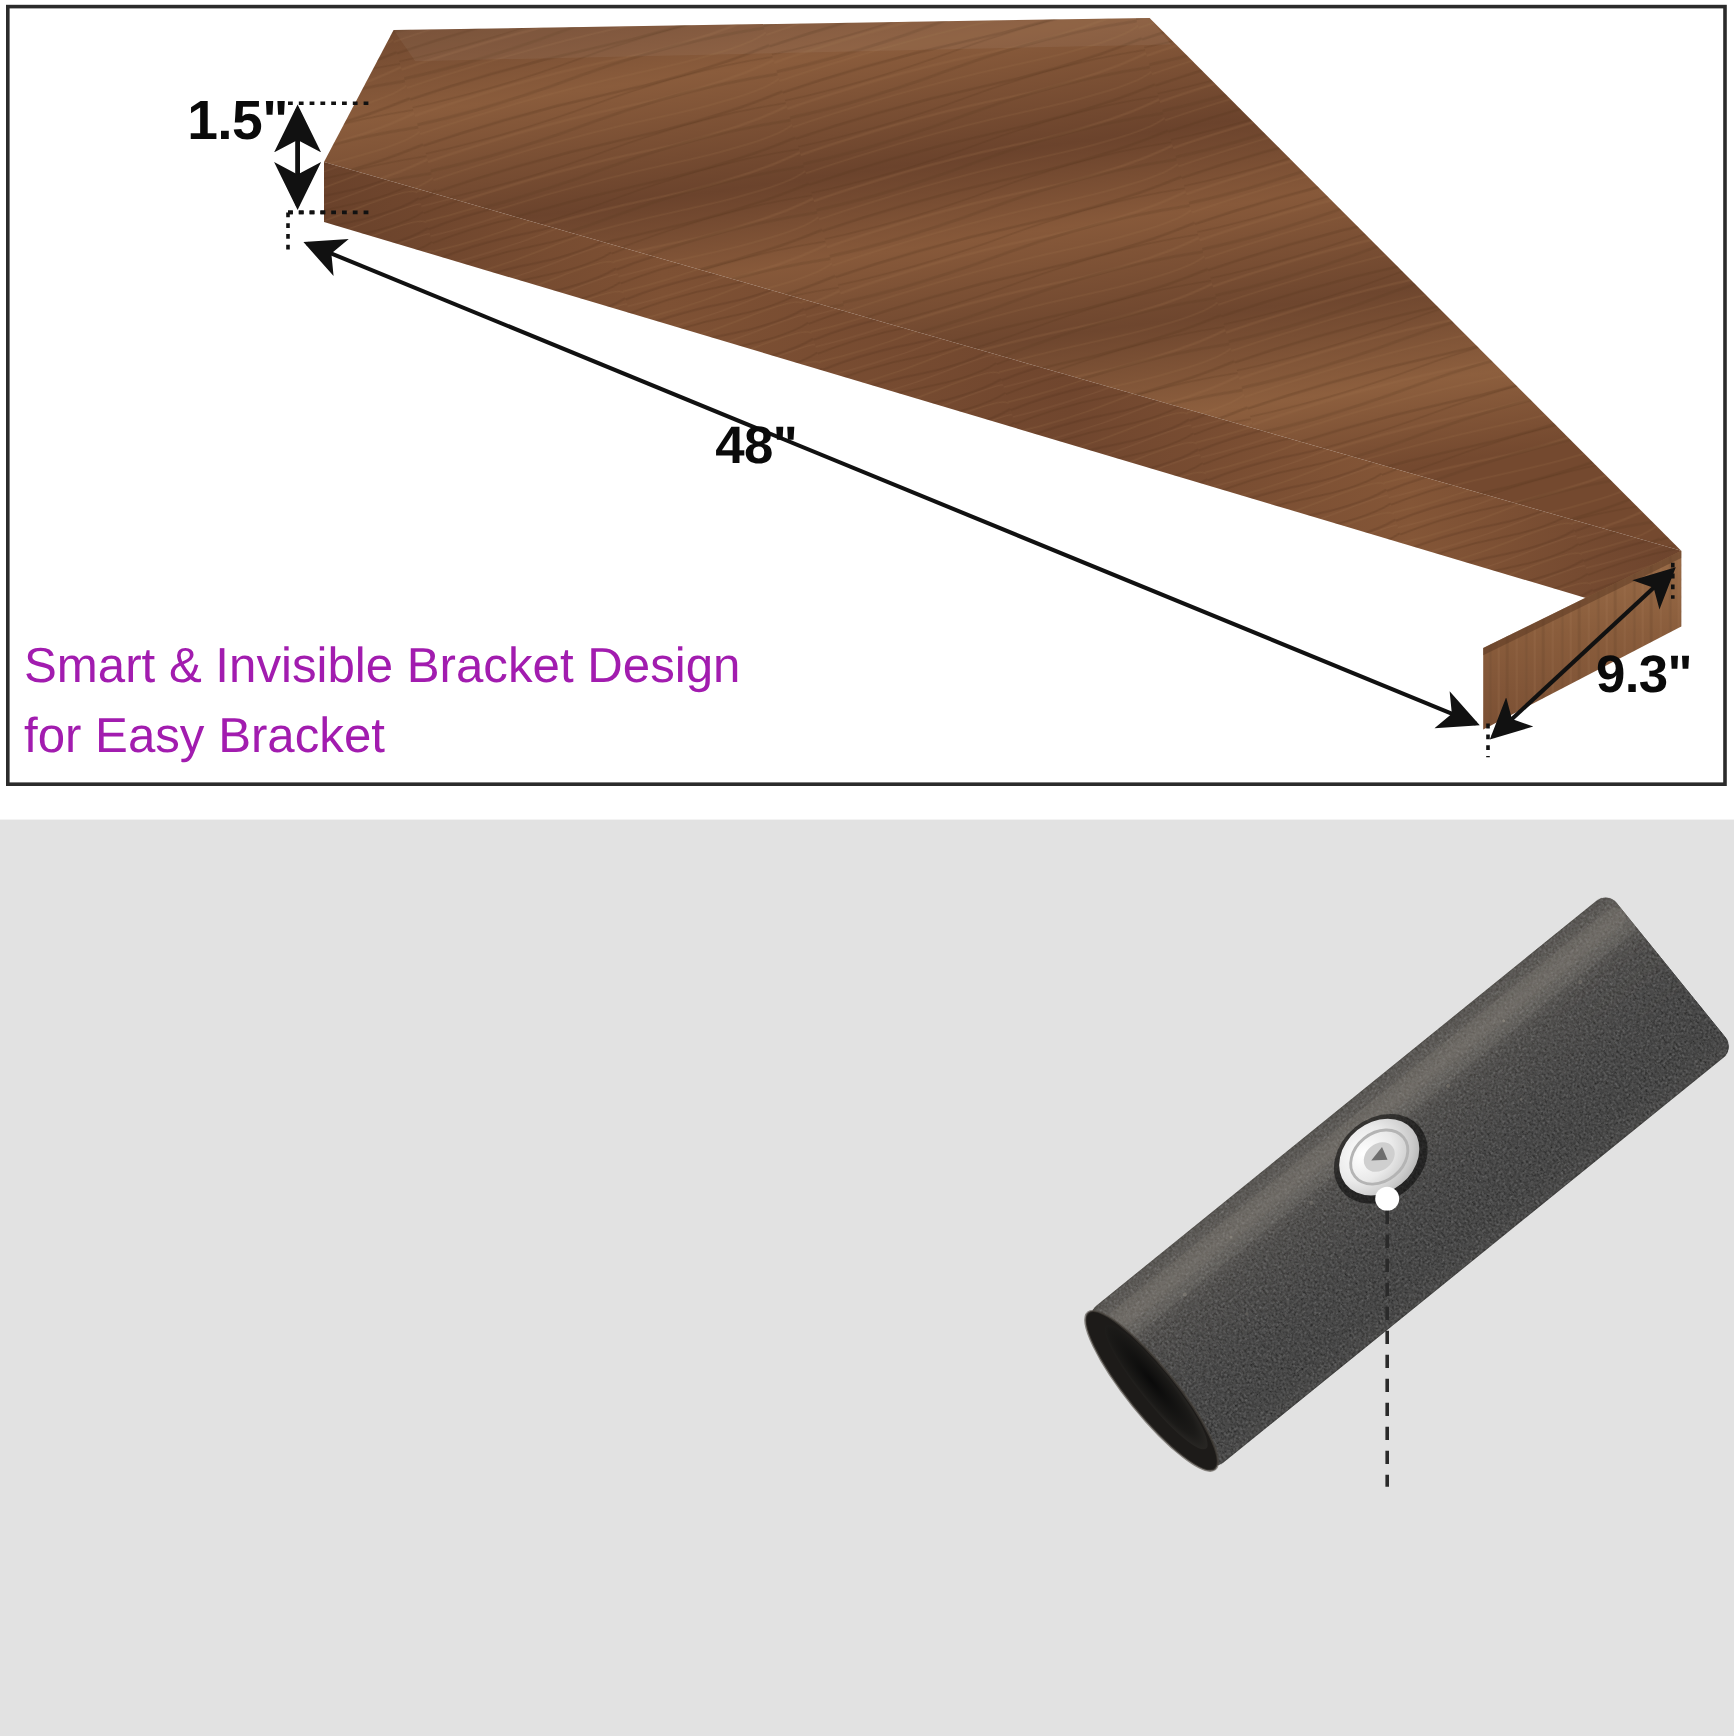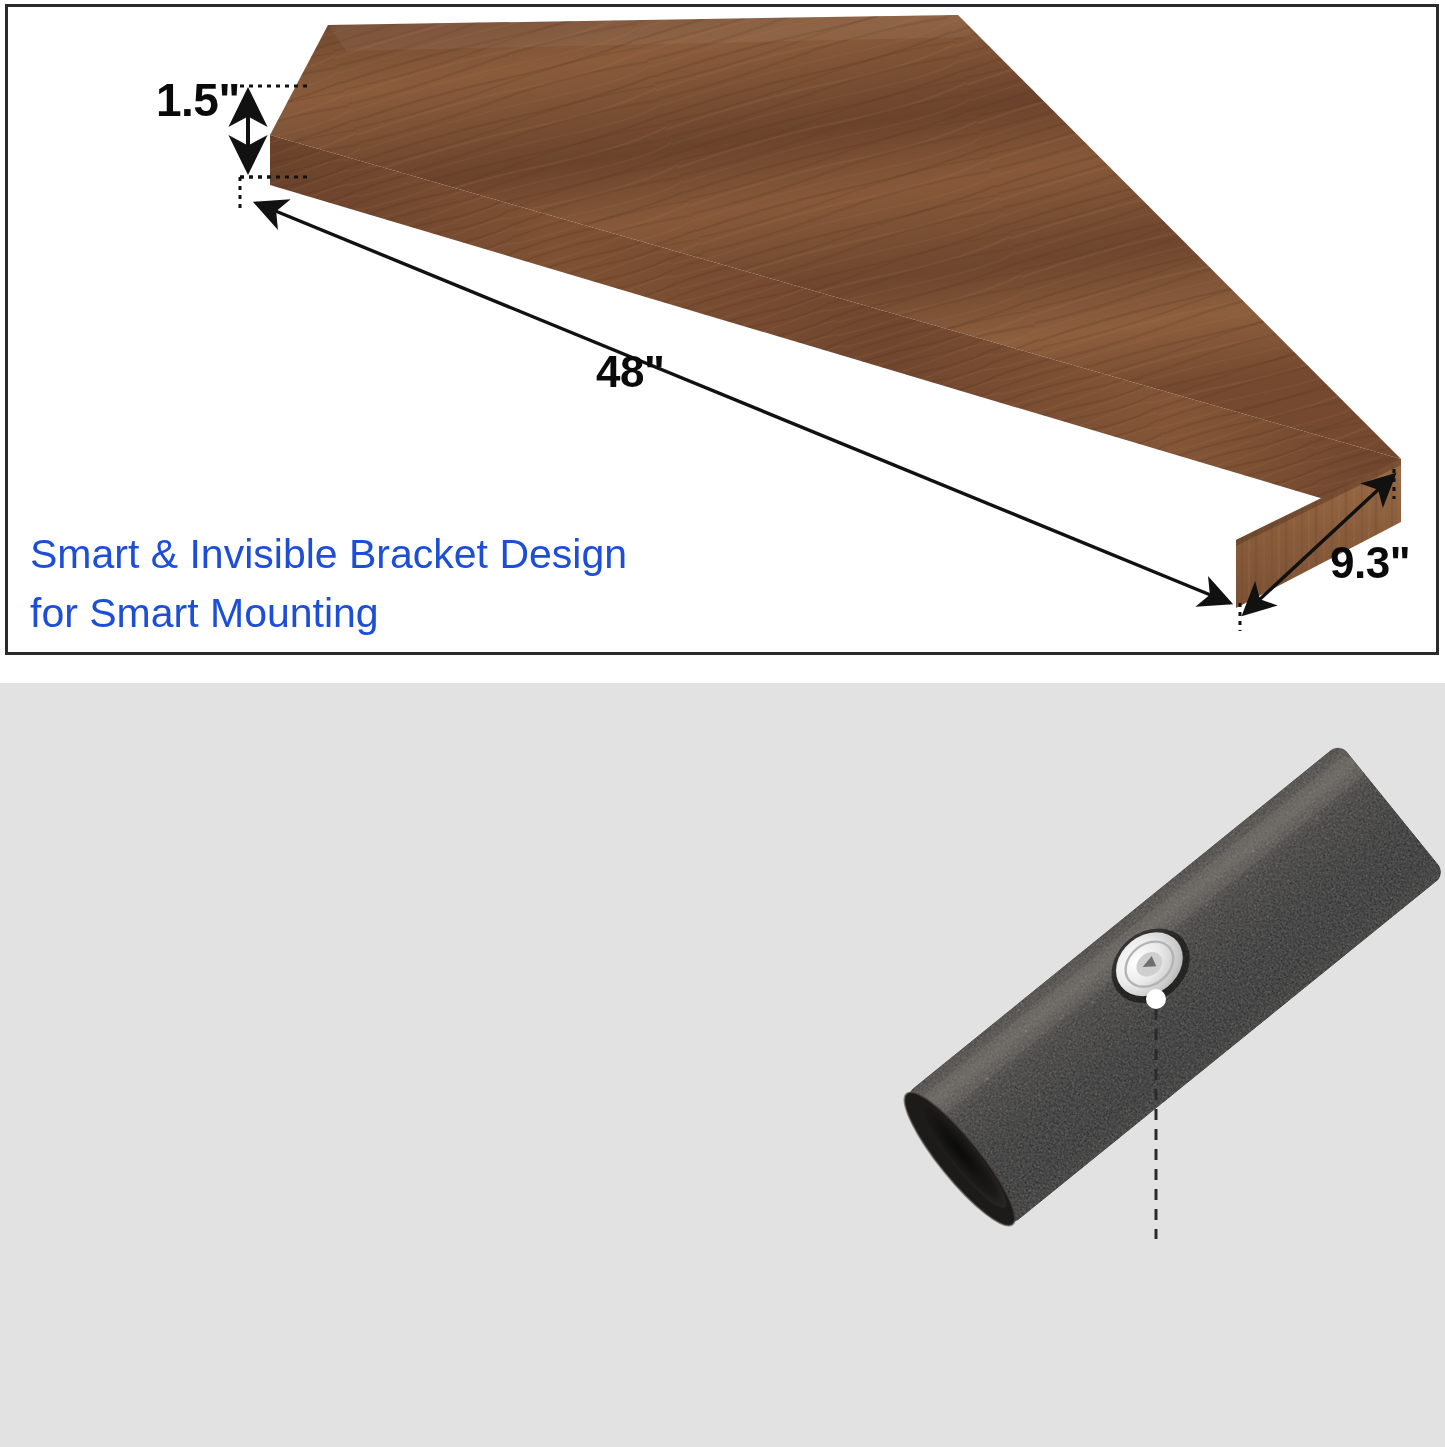--- a/index.html
+++ b/index.html
@@ -30,22 +30,22 @@
   }
   .dim-15{left:148px;top:66px;font-size:46px;}
   .dim-48{left:588px;top:340px;font-size:44px;}
   .dim-93{left:1322px;top:531px;font-size:44px;}
 
   
   .weight-badge{position:absolute;left:45px;top:305px;width:150px;height:165px;}
 
   
   .headline{
-    position:absolute;left:22px;top:518px;width:900px;
-    font-size:41px;line-height:1.44;color:#1d4ed8;font-weight:400;
+    position:absolute;left:12px;top:518px;width:900px;
+    font-size:41px;line-height:1.44;color:#a21caf;font-weight:400;
   }
   .headline div{white-space:nowrap;}
 
   
   .rod-layer{position:absolute;left:0;top:0;width:1445px;height:764px;pointer-events:none;}
 </style>
 </head>
 <body>
 
 <div class="panel-top">
@@ -136,21 +136,21 @@
     </svg>
   </div>
 
   <div class="dim dim-15">1.5"</div>
   <div class="dim dim-48">48"</div>
   <div class="dim dim-93">9.3"</div>
 
 
   <div class="headline">
     <div>Smart &amp; Invisible Bracket Design</div>
-    <div>for Smart Mounting</div>
+    <div>for Easy Bracket</div>
   </div>
 </div>
 
 <div class="panel-bottom">
 
   <svg class="rod-layer" width="1445" height="764" viewBox="0 0 1445 764">
     <defs>
       <linearGradient id="rodGrad" x1="0" y1="0" x2="0" y2="1">
         <stop offset="0%" stop-color="#39352f"></stop>
         <stop offset="14%" stop-color="#55504a"></stop>

